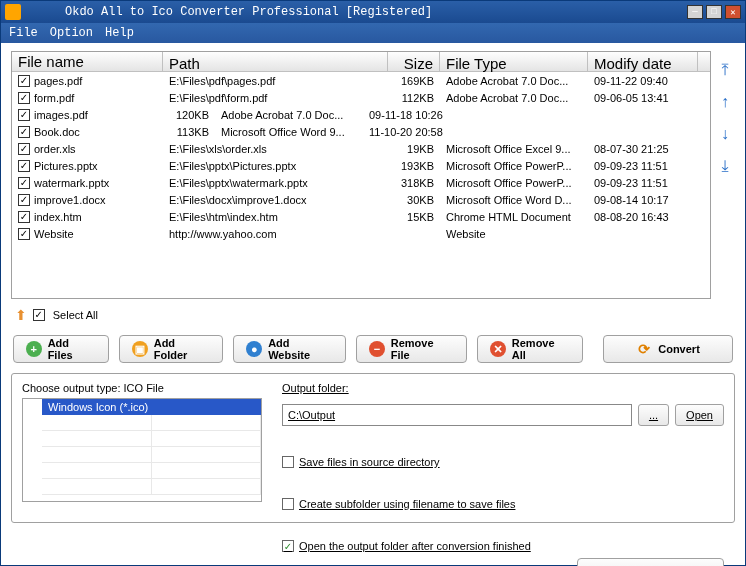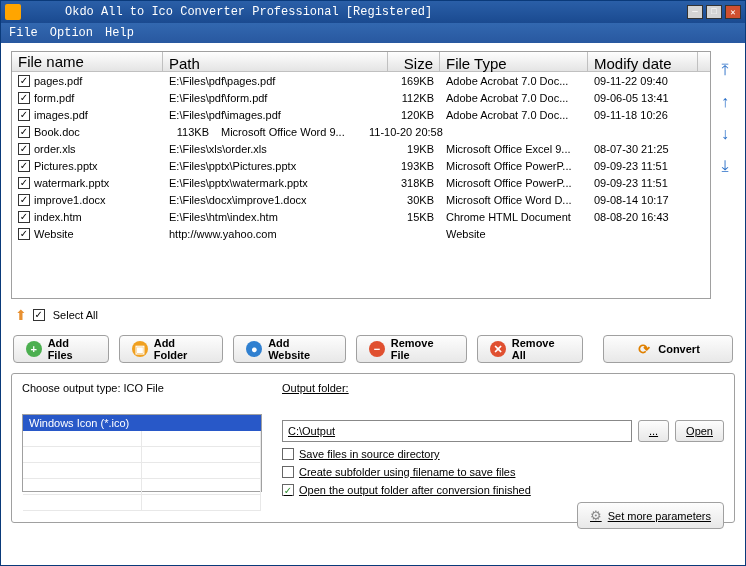--- a/index.html
+++ b/index.html
@@ -39,30 +39,30 @@
 .btn.convert { min-width: 130px; }
 .icn { width: 16px; height: 16px; border-radius: 8px; display: inline-flex; align-items: center; justify-content: center; font-size: 11px; color: #fff; font-weight: bold; }
 .icn.green { background: #4caf50; }
 .icn.orange { background: #f0a020; }
 .icn.blue { background: #3080d0; }
 .icn.red { background: #e05030; }
 .icn.redx { background: #e05030; }
 .icn.conv { background: transparent; color: #e08000; font-size: 14px; }
 .bottom-panel { border: 1px solid #a0a0a0; border-radius: 3px; padding: 8px 10px 10px; display: flex; gap: 20px; height: 150px; }
 .left-panel { width: 240px; }
-.label { font-size: 11px; margin-bottom: 20px; display: block; }
-.type-list { border: 1px solid #a0a0a0; height: 78px; background: #fff; }
+.label { font-size: 11px; margin-bottom: 4px; display: block; }
+.type-list { border: 1px solid #a0a0a0; height: 104px; background: #fff; padding-left: 19px; }
 .type-row { background: #2858c8; color: #fff; padding: 2px 6px; font-size: 11px; }
 .type-grid-row { display: flex; height: 16px; }
 .type-grid-row div { flex: 1; border-right: 1px solid #e8e8e8; border-bottom: 1px solid #e8e8e8; }
 .right-panel { flex: 1; display: flex; flex-direction: column; gap: 6px; text-decoration: underline; }
 .output-row { display: flex; gap: 6px; align-items: center; }
 .output-input { flex: 1; border: 1px solid #888; padding: 9px 5px; font-size: 11px; height: 22px; }
 .small-btn { height: 22px; border: 1px solid #a0a0a0; border-radius: 3px; background: linear-gradient(to bottom, #fdfdfd, #e8e8e8); padding: 0 10px; cursor: pointer; font-size: 11px; display:flex; align-items:center; }
-.check-row { display: flex; align-items: center; gap: 5px; font-size: 11px; }
+.check-row { display: flex; align-items: center; gap: 5px; font-size: 11px; margin-top: 24px; }
 .chk2 { width: 12px; height: 12px; border: 1px solid #666; display: inline-flex; align-items: center; justify-content: center; font-size: 10px; }
 .chk2.checked { color: #2a8a2a; }
 .param-btn-row { display: flex; justify-content: flex-end; margin-top: auto; }
 .param-btn { border: 1px solid #a0a0a0; border-radius: 4px; background: linear-gradient(to bottom, #fdfdfd, #e8e8e8); padding: 5px 12px; cursor: pointer; font-size: 11px; display: flex; align-items: center; gap: 6px; }
 .gear-icon { color: #888; font-size: 13px; }
 </style>
 </head>
 <body>
 
 <div class="window">
@@ -111,21 +111,20 @@
               <div class="col col-path">E:\Files\pdf\form.pdf</div>
               <div class="col col-size">112KB</div>
               <div class="col col-type">Adobe Acrobat 7.0 Doc...</div>
               <div class="col col-date">09-06-05 13:41</div>
             </div>
             <div class="list-row">
               <div class="col col-name">
                 <span class="chk">✓</span>
                 <span>images.pdf</span>
               </div>
-              <div class="col col-path">E:\Files\pdf\images.pdf</div>
               <div class="col col-size">120KB</div>
               <div class="col col-type">Adobe Acrobat 7.0 Doc...</div>
               <div class="col col-date">09-11-18 10:26</div>
             </div>
             <div class="list-row">
               <div class="col col-name">
                 <span class="chk">✓</span>
                 <span>Book.doc</span>
               </div>
               <div class="col col-size">113KB</div>

